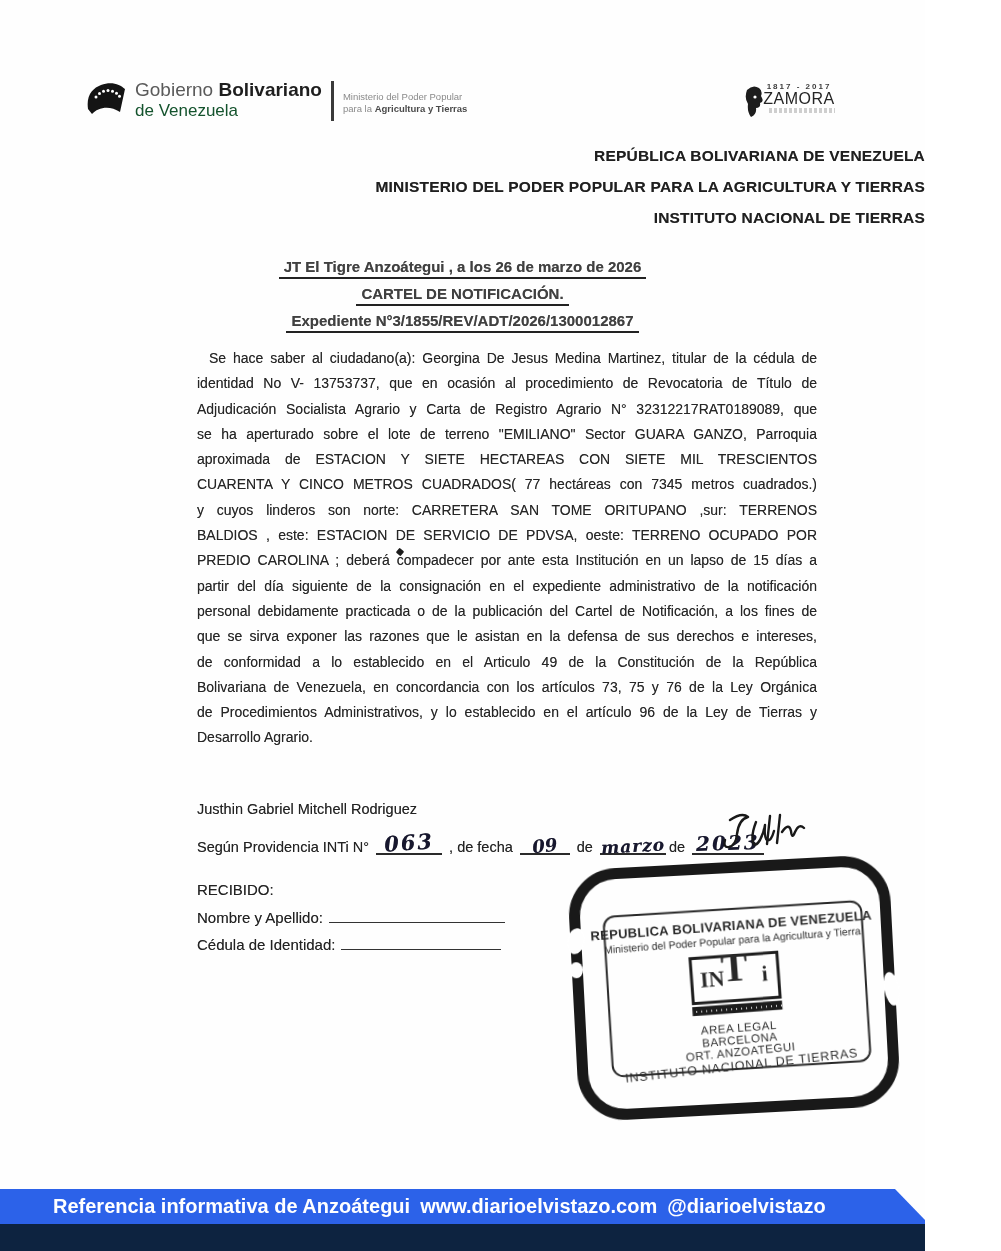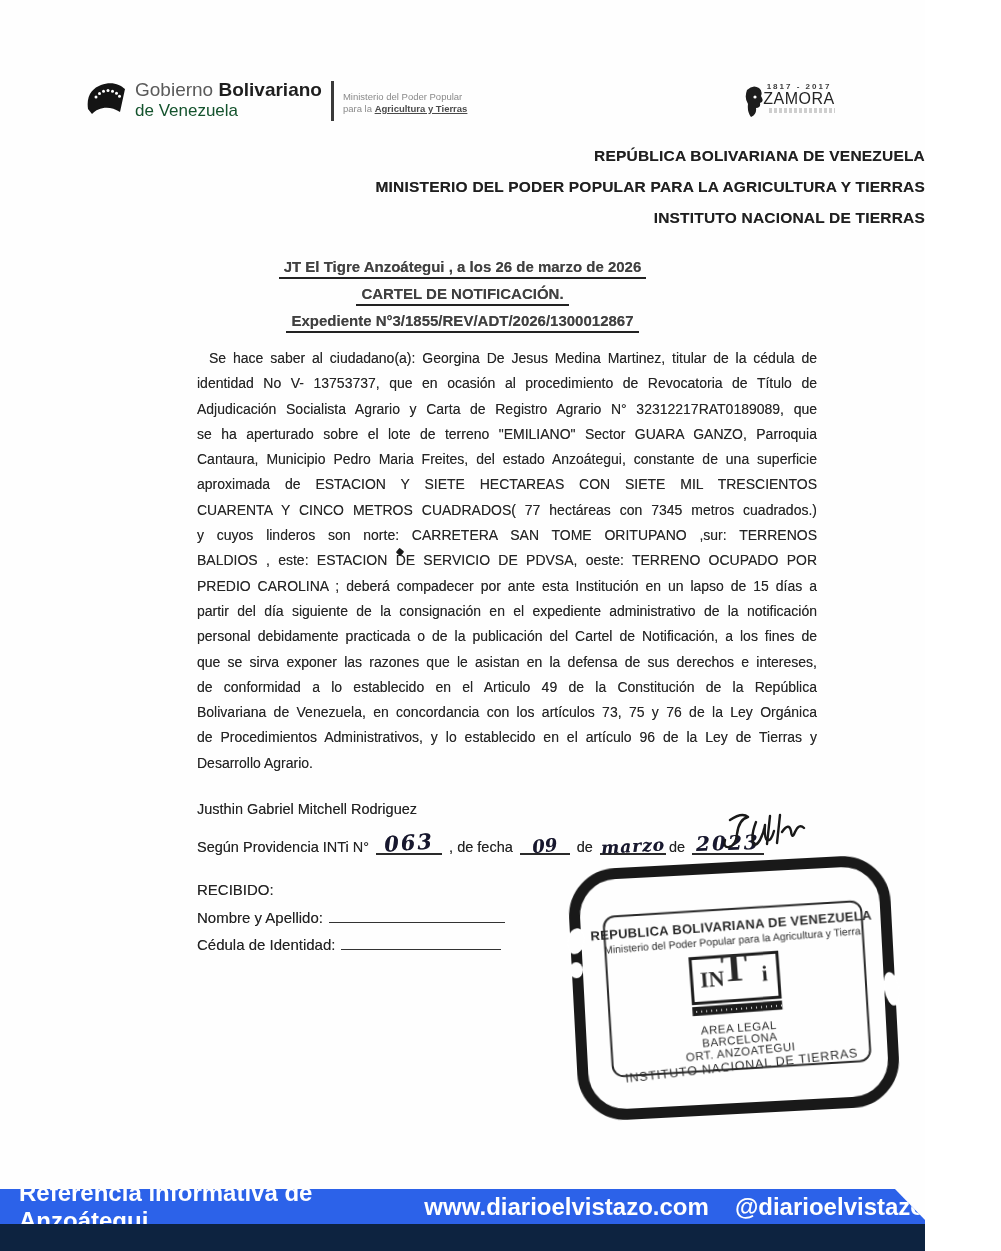--- a/index.html
+++ b/index.html
@@ -16,21 +16,21 @@
   
   #logos-row{position:absolute;top:80px;left:85px;right:82px;display:flex;justify-content:space-between;align-items:flex-start;}
   #gov-logo{display:flex;align-items:center;filter:blur(.2px);}
   #gov-flag{margin-right:8px;}
   .gov-brand{line-height:20px;}
   .gov-brand .l1{font-size:19px;color:#5a5a5a;}
   .gov-brand .l1 b{color:#1e1e1e;}
   .gov-brand .l2{font-size:17px;color:#14532d;}
   #gov-divider{width:3px;height:40px;background:#3a3a3a;margin:0 9px;}
   .ministry{font-size:9.5px;color:#8a8a8a;line-height:12px;padding-top:4px;}
-  .ministry b{color:#4a4a4a;text-decoration:underline;}
+  .ministry b{color:#4a4a4a;}
   #zamora-logo{position:relative;width:88px;text-align:center;filter:blur(.25px);padding-top:2px;}
   .zamora-years{font-size:8px;font-weight:bold;color:#3c3c3c;letter-spacing:2px;}
   .zamora-name{font-size:16px;font-weight:normal;color:#242424;letter-spacing:.5px;line-height:15px;}
   .zamora-sub{height:5px;margin:2px 8px 0 14px;background:repeating-linear-gradient(90deg,#b9b9b9 0 3px,#fff 3px 5px);opacity:.7;}
   #zamora-face{position:absolute;left:-12px;top:4px;}
 
   
   #title-block{position:absolute;top:140px;left:0;width:100%;text-align:right;font-weight:bold;font-size:15.5px;line-height:31px;letter-spacing:.2px;color:#1f1f1f;}
   #heading-block{position:absolute;top:253px;left:0;width:100%;text-align:center;font-weight:bold;font-size:15px;line-height:27px;color:#404040;}
   .ul{border-bottom:2px solid #222;padding:0 5px 1px 5px;display:inline-block;line-height:19px;}
@@ -77,21 +77,21 @@
   #inti-logo .in{position:absolute;left:7px;top:8px;font-family:"Liberation Serif", serif;font-weight:bold;font-size:22px;}
   #inti-logo .t{position:absolute;left:50%;top:-9px;transform:translateX(-50%);font-family:"Liberation Serif", serif;font-weight:bold;font-size:40px;line-height:40px;}
   #inti-logo .i{position:absolute;right:9px;top:6px;font-family:"Liberation Serif", serif;font-weight:bold;font-size:22px;}
   #inti-strip{width:90px;height:9px;background:#0f0f0f;margin:2px auto 0 auto;background-image:repeating-linear-gradient(90deg,transparent 0 4px,rgba(255,255,255,.8) 4px 5px);background-size:100% 2px;background-position:0 3.5px;background-repeat:no-repeat;}
   .stamp-l3{font-size:11.5px;margin-top:9px;letter-spacing:.5px;}
   .stamp-l4{font-size:11.5px;letter-spacing:.5px;transform:rotate(-1deg);}
   .stamp-l5{font-size:11.5px;letter-spacing:.5px;transform:rotate(-1.5deg);}
   .stamp-l6{font-size:12.5px;letter-spacing:.8px;transform:rotate(-2deg);margin-top:1px;}
 
   
-  #footer-main-bar{position:absolute;left:0;top:1189px;width:100%;height:35px;background:#2c62e9;clip-path:polygon(0 0,895px 0,929px 100%,0 100%);display:flex;align-items:center;gap:26px;padding-left:19px;box-sizing:border-box;color:#ffffff;font-weight:bold;font-size:24px;}
+  #footer-main-bar{position:absolute;left:0;top:1189px;width:100%;height:35px;background:#2c62e9;clip-path:polygon(0 0,895px 0,929px 100%,0 100%);display:flex;align-items:center;gap:10px;padding-left:53px;box-sizing:border-box;color:#ffffff;font-weight:bold;font-size:20px;}
   #footer-dark-bar{position:absolute;left:0;top:1224px;width:100%;height:27px;background:#0d2340;clip-path:polygon(0 0,931px 0,991px 100%,0 100%);}
 </style>
 </head>
 <body>
 
 <div id="page">
 
   <div id="logos-row">
     <div id="gov-logo">
       <span id="gov-flag">
@@ -142,21 +142,20 @@
     <div><span class="ul">JT El Tigre Anzoátegui , a los 26 de marzo de 2026</span></div>
     <div><span class="ul">CARTEL DE NOTIFICACIÓN.</span></div>
     <div><span class="ul">Expediente N°3/1855/REV/ADT/2026/1300012867</span></div>
   </div>
 
   <div id="body-paragraph" class="scan-text">
       <div class="bline first">Se hace saber al ciudadano(a): Georgina De Jesus Medina Martinez, titular de la cédula de</div>
       <div class="bline">identidad No V- 13753737, que en ocasión al procedimiento de Revocatoria de Título de</div>
       <div class="bline">Adjudicación Socialista Agrario y Carta de Registro Agrario N° 32312217RAT0189089, que</div>
       <div class="bline">se ha aperturado sobre el lote de terreno "EMILIANO" Sector GUARA GANZO, Parroquia</div>
-      <div class="bline">Cantaura, Municipio Pedro Maria Freites, del estado Anzoátegui, constante de una superficie</div>
       <div class="bline">aproximada de ESTACION Y SIETE HECTAREAS CON SIETE MIL TRESCIENTOS</div>
       <div class="bline">CUARENTA Y CINCO METROS CUADRADOS( 77 hectáreas con 7345 metros cuadrados.)</div>
       <div class="bline">y cuyos linderos son norte: CARRETERA SAN TOME ORITUPANO ,sur: TERRENOS</div>
       <div class="bline">BALDIOS , este: ESTACION DE SERVICIO DE PDVSA, oeste: TERRENO OCUPADO POR</div>
       <div class="bline">PREDIO CAROLINA ; deberá compadecer por ante esta Institución en un lapso de 15 días a</div>
       <div class="bline">partir del día siguiente de la consignación en el expediente administrativo de la notificación</div>
       <div class="bline">personal debidamente practicada o de la publicación del Cartel de Notificación, a los fines de</div>
       <div class="bline">que se sirva exponer las razones que le asistan en la defensa de sus derechos e intereses,</div>
       <div class="bline">de conformidad a lo establecido en el Articulo 49 de la Constitución de la República</div>
       <div class="bline">Bolivariana de Venezuela, en concordancia con los artículos 73, 75 y 76 de la Ley Orgánica</div>

